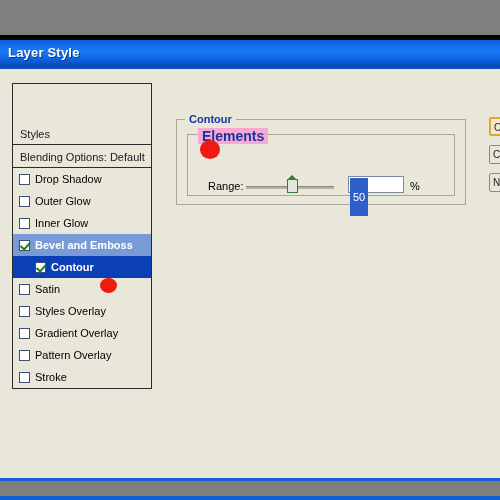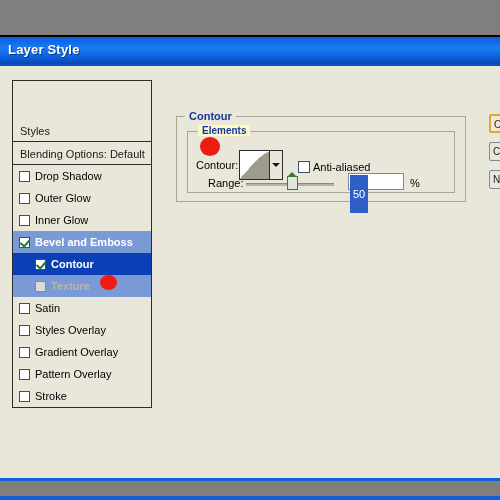--- a/index.html
+++ b/index.html
@@ -37,21 +37,21 @@
     background: #1060d8;
   }
 
   
   #layer-style-dialog {
     position: absolute;
     left: 0; top: 35px;
     width: 500px;
     height: 443px;
     background: #e9e6da;
-    border-top: 2px solid #000000;
+    border-top: 5px solid #000000;
   }
 
   #titlebar {
     position: absolute;
     left: 0; top: 0;
     width: 500px; height: 27px;
     background: linear-gradient(to bottom,
         #0a5fd8 0%, #1269e8 18%, #1a7bf5 40%,
         #0f63e2 70%, #0a4fc0 92%, #0846aa 100%);
     box-sizing: border-box;
@@ -200,23 +200,23 @@
     position: absolute;
     left: 10px; top: 14px;
     width: 268px; height: 62px;
     border: 1px solid #a9a698;
     box-sizing: border-box;
   }
   #elements-group-legend {
     position: absolute;
     left: 10px; top: -7px;
     padding: 0 4px;
-    background: #fef9c3;
+    background: #f9a8d4;
     color: #13369e;
-    font-size: 10px;
+    font-size: 14px;
     font-weight: bold;
     white-space: nowrap;
   }
 
   #contour-field-row {
     position: absolute;
     left: 0; top: 16px;
     width: 268px;
     height: 32px;
   }
@@ -413,24 +413,20 @@
           <span class="effect-label">Inner Glow</span>
         </div>
         <div class="effect-row sel-light">
           <span class="cbox checked"></span>
           <span class="effect-label">Bevel and Emboss</span>
         </div>
         <div class="effect-row sub sel-dark">
           <span class="cbox checked"></span>
           <span class="effect-label">Contour</span>
         </div>
-        <div class="effect-row sub sel-light disabled">
-          <span class="cbox dim"></span>
-          <span class="effect-label">Texture</span>
-        </div>
         <div class="effect-row">
           <span class="cbox"></span>
           <span class="effect-label">Satin</span>
         </div>
         <div class="effect-row">
           <span class="cbox"></span>
           <span class="effect-label">Styles Overlay</span>
         </div>
         <div class="effect-row">
           <span class="cbox"></span>
@@ -448,36 +444,20 @@
   </div>
 
   <div class="red-dot" id="red-dot-sidebar"></div>
 
   <div id="contour-group">
     <div id="contour-group-legend">Contour</div>
 
     <div id="elements-group">
       <div id="elements-group-legend">Elements</div>
 
-      <div id="contour-field-row">
-        <div id="contour-field-label">Contour:</div>
-
-        <div id="contour-swatch">
-          <svg id="contour-curve" viewBox="0 0 31 28" preserveAspectRatio="none">
-            <rect x="0" y="0" width="31" height="28" fill="#ffffff"></rect>
-            <path d="M0 28 L2 25 L4 23 L6 21 L8 19 L10 16 L12 14 L14 12 L16 10 L18 8 L20 6 L22 5 L24 3 L26 2 L28 1 L31 0 L31 28 Z" fill="#9e9b8c"></path>
-          </svg>
-          <div id="contour-dropdown-arrow"></div>
-        </div>
-
-        <div id="antialias-row">
-          <span id="antialias-checkbox"></span>
-          <span id="antialias-label">Anti-aliased</span>
-        </div>
-      </div>
 
       <div id="range-row">
         <div id="range-label">Range:</div>
         <div id="range-slider-track"></div>
         <div id="range-slider-thumb"></div>
         <div id="range-value-box">
           <span id="range-value-text">50</span>
         </div>
         <div id="range-percent">%</div>
       </div>

